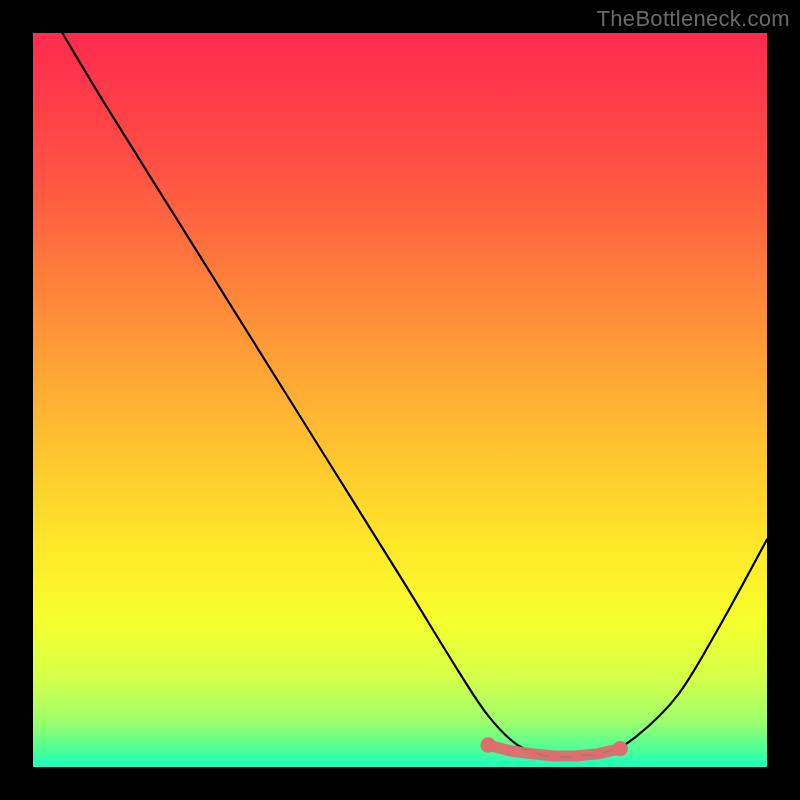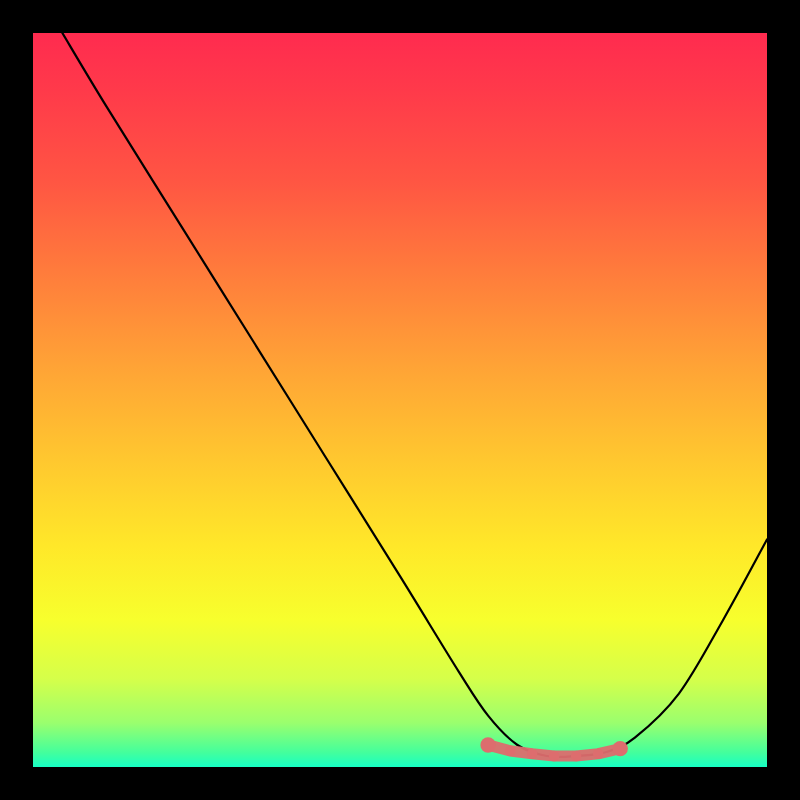--- a/index.html
+++ b/index.html
@@ -54,20 +54,21 @@
     left: 0;
     top: 0;
     width: 734px;
     height: 734px;
   }
 </style>
 </head>
 <body>
 
 <div class="outer">
+  <div class="watermark">TheBottleneck.com</div>
   <div class="plot">
     <svg class="curve" viewBox="0 0 734 734" preserveAspectRatio="none">
       <path id="bottleneck-path" fill="none" stroke="#000000" stroke-width="2.2" stroke-linecap="round" stroke-linejoin="round" d="M 29.36 0.00 C 36.70 12.23, 53.83 41.59, 73.40 73.40 C 92.97 105.21, 122.33 151.69, 146.80 190.84 C 171.27 229.99, 195.73 269.13, 220.20 308.28 C 244.67 347.43, 269.13 386.57, 293.60 425.72 C 318.07 464.87, 344.98 507.68, 367.00 543.16 C 389.02 578.64, 411.04 615.34, 425.72 638.58 C 440.40 661.82, 445.29 670.39, 455.08 682.62 C 464.87 694.85, 474.65 705.25, 484.44 711.98 C 494.23 718.71, 504.01 721.15, 513.80 722.99 C 523.59 724.83, 533.37 723.60, 543.16 722.99 C 552.95 722.38, 562.73 722.38, 572.52 719.32 C 582.31 716.26, 589.65 714.43, 601.88 704.64 C 614.11 694.85, 631.24 680.17, 645.92 660.60 C 660.60 641.03, 675.28 612.89, 689.96 587.20 C 704.64 561.51, 726.66 519.92, 734.00 506.46"></path>
       <g id="marker-group">
           <path d="M 455.08 711.98 L 477.10 717.85 L 499.12 720.79 L 521.14 722.99 L 543.16 722.99 L 565.18 720.79 L 587.20 715.65" fill="none" stroke="#dd6d6e" stroke-width="11.200000000000001" stroke-linecap="round" stroke-linejoin="round" opacity="0.95"></path>
           <circle cx="455.08" cy="711.98" r="7.700000000000001" fill="#dd6d6e"></circle>
           <circle cx="477.10" cy="717.85" r="5.25" fill="#dd6d6e"></circle>
           <circle cx="499.12" cy="720.79" r="5.25" fill="#dd6d6e"></circle>
           <circle cx="521.14" cy="722.99" r="5.25" fill="#dd6d6e"></circle>
           <circle cx="543.16" cy="722.99" r="5.25" fill="#dd6d6e"></circle>

